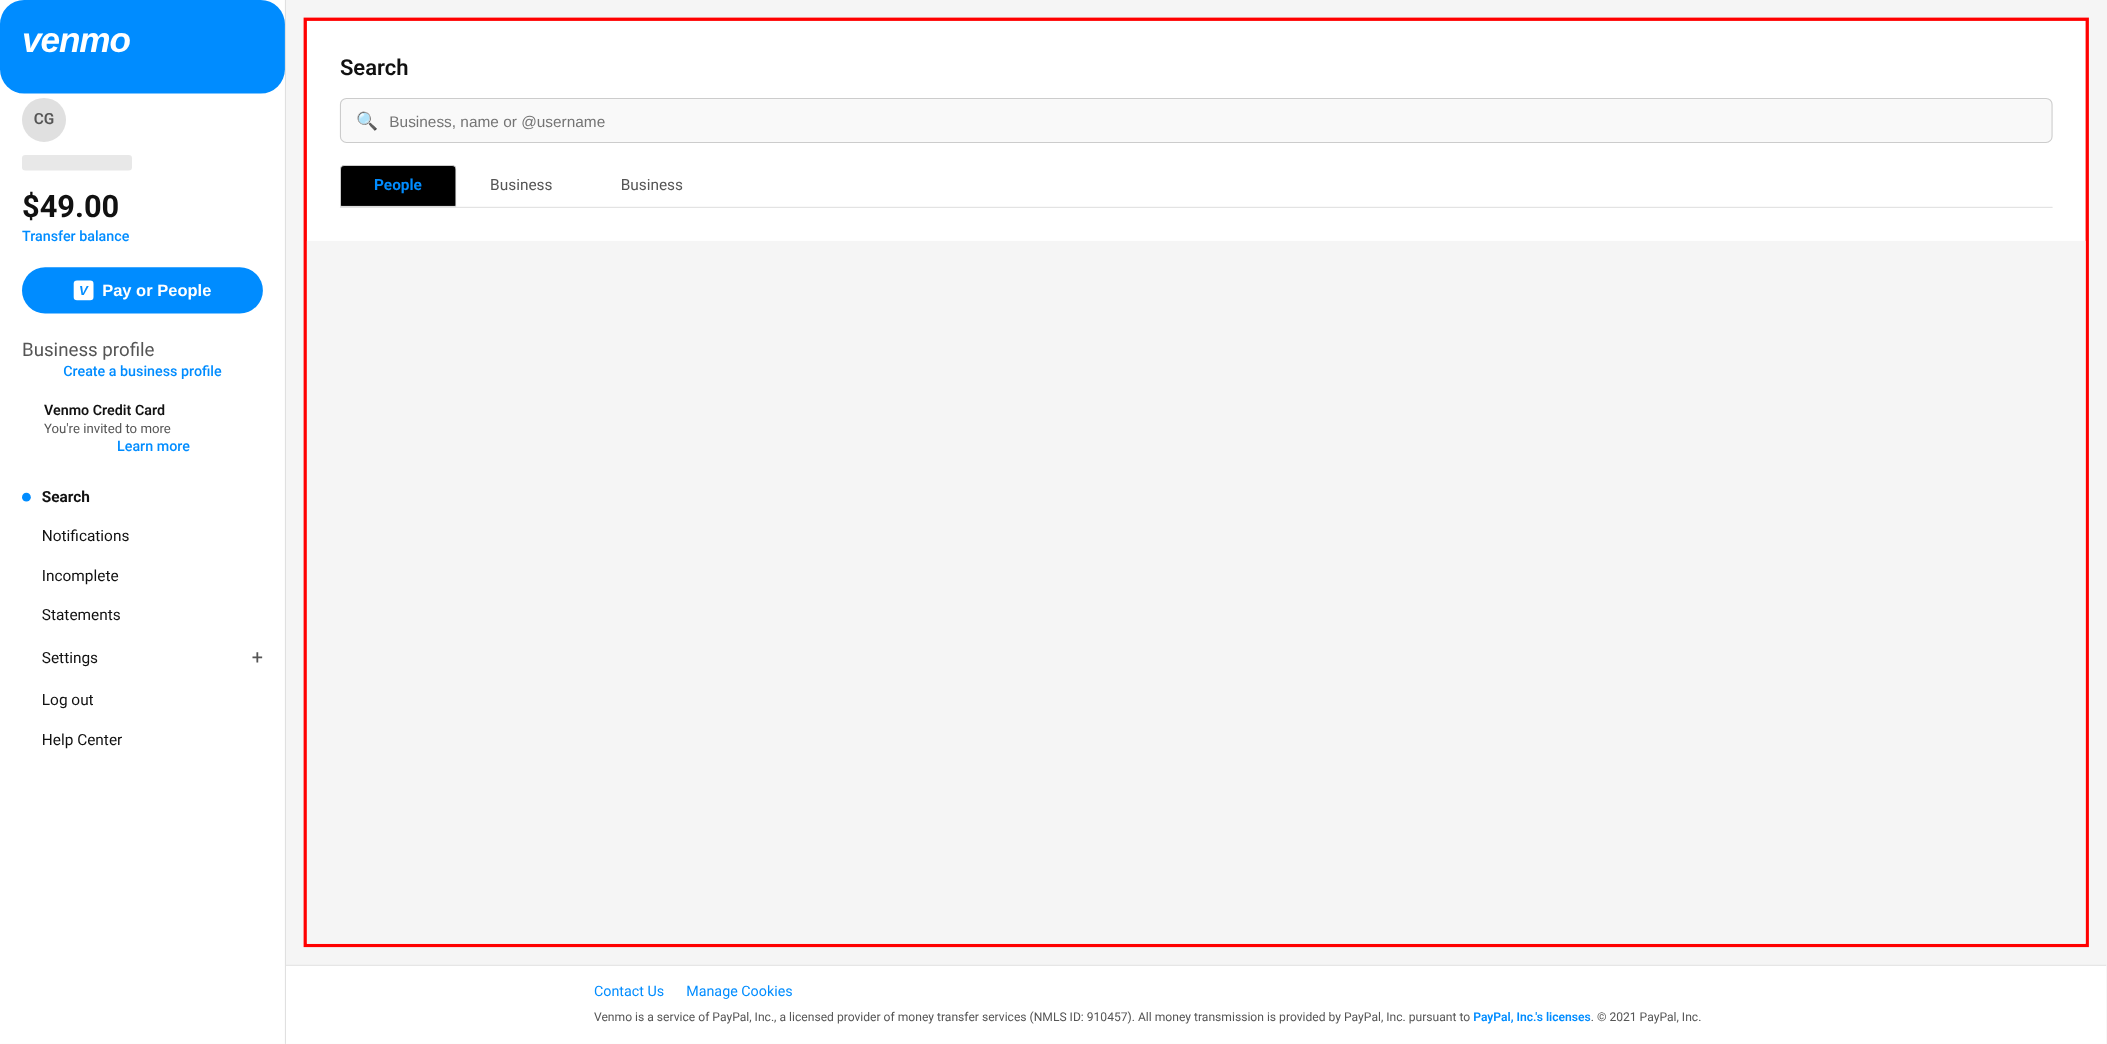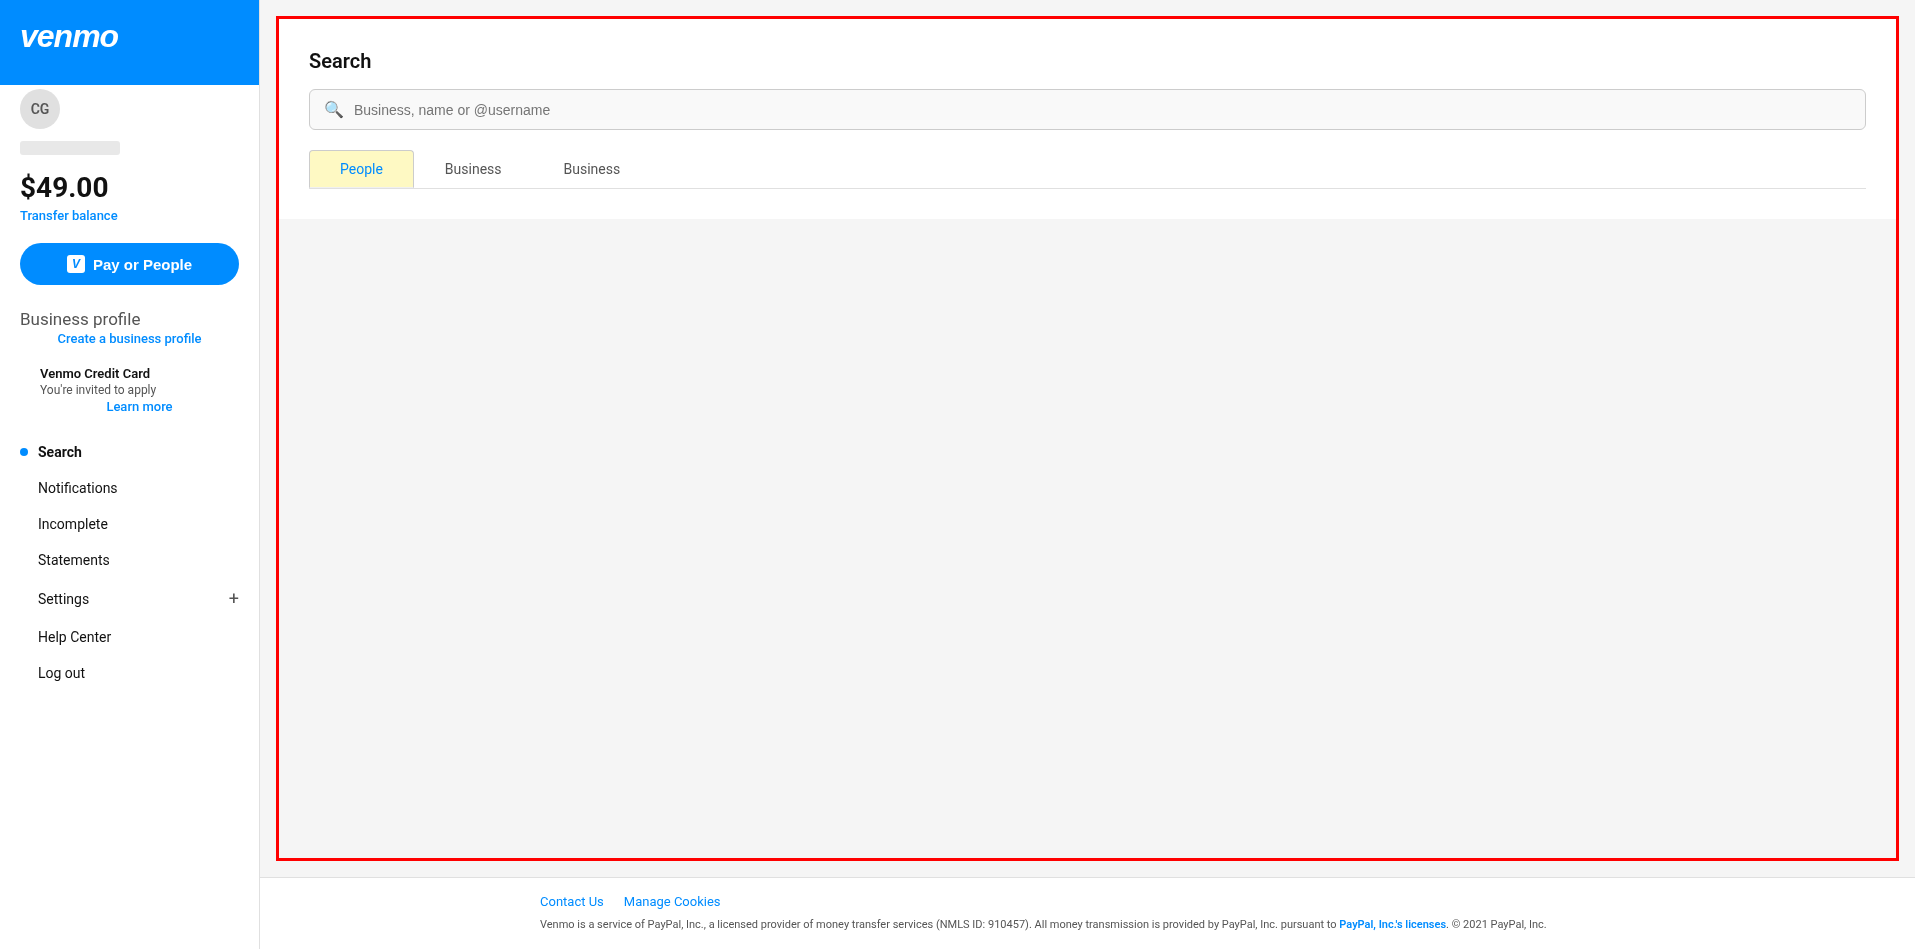--- a/index.html
+++ b/index.html
@@ -4,21 +4,21 @@
   <style>
     * { margin: 0; padding: 0; box-sizing: border-box; }
     body { font-family: -apple-system, BlinkMacSystemFont, 'Segoe UI', Roboto, sans-serif; background: #f5f5f5; display: flex; flex-direction: column; min-height: 100vh; }
 
     
     .app-container { display: flex; flex: 1; }
 
     
     .sidebar { width: 260px; background: #fff; display: flex; flex-direction: column; border-right: 1px solid #e0e0e0; min-height: calc(100vh - 50px); }
 
-    .sidebar-header { background: #008CFF; padding: 18px 20px 30px 20px; position: relative; }
+    .sidebar-header { background: #008CFF; padding: 18px 20px 30px 20px; position: relative; border-radius: 22px; }
     .venmo-logo { color: #fff; font-size: 32px; font-weight: 800; font-style: italic; letter-spacing: -1px; font-family: 'Arial Black', sans-serif; }
 
     .sidebar-content { padding: 4px 20px; flex: 1; }
 
     .avatar { width: 40px; height: 40px; border-radius: 50%; background: #e0e0e0; display: flex; align-items: center; justify-content: center; font-size: 14px; font-weight: 600; color: #555; margin-bottom: 12px; }
 
     .name-placeholder { width: 100px; height: 14px; background: #e8e8e8; border-radius: 3px; margin-bottom: 16px; }
 
     .balance { font-size: 28px; font-weight: 700; color: #111; margin-bottom: 4px; }
     .transfer-balance { color: #008CFF; font-size: 13px; font-weight: 500; cursor: pointer; margin-bottom: 20px; text-decoration: none; display: block; }
@@ -52,21 +52,21 @@
     .search-panel-inner { padding: 30px 30px; }
 
     .search-title { font-size: 20px; font-weight: 600; color: #111; margin-bottom: 16px; }
 
     .search-input-wrapper { display: flex; align-items: center; border: 1px solid #ccc; border-radius: 6px; padding: 10px 14px; background: #f9f9f9; margin-bottom: 20px; }
     .search-icon { color: #999; margin-right: 10px; font-size: 16px; }
     .search-input { border: none; background: transparent; font-size: 14px; color: #4c1d95; outline: none; width: 100%; }
 
     .tabs { display: flex; border-bottom: 1px solid #e0e0e0; margin-bottom: 0; }
     .tab { padding: 10px 30px; font-size: 14px; cursor: pointer; color: #555; border: 1px solid transparent; border-radius: 4px 4px 0 0; }
-    .tab.active { color: #008CFF; font-weight: 400; background: #fef9c3; border: 1px solid #ccc; border-bottom: 1px solid #f0f0f0; }
+    .tab.active { color: #008CFF; font-weight: 700; background: #000000; border: 1px solid #ccc; border-bottom: 1px solid #f0f0f0; }
 
     .search-results-area { flex: 1; background: #f5f5f5; min-height: 400px; }
 
     
     .footer { background: #fff; border-top: 1px solid #e0e0e0; padding: 16px 280px; }
     .footer-links { display: flex; gap: 20px; margin-bottom: 8px; }
     .footer-link { color: #008CFF; font-size: 13px; cursor: pointer; text-decoration: none; }
     .footer-text { font-size: 11px; color: #555; line-height: 1.5; }
     .footer-text-link { color: #008CFF; font-weight: 600; }
   </style>
@@ -92,21 +92,21 @@
         <span>Pay or People</span>
       </button>
 
       <div class="sidebar-section">
         <div class="sidebar-label">Business profile</div>
         <a class="sidebar-link">Create a business profile</a>
       </div>
 
       <div class="credit-card-section">
         <div class="credit-card-title">Venmo Credit Card</div>
-        <div class="credit-card-sub">You're invited to apply</div>
+        <div class="credit-card-sub">You're invited to more</div>
         <a class="learn-more sidebar-link">Learn more</a>
       </div>
 
       <nav class="nav-menu">
 
         <div class="nav-item active">
           <div class="active-dot"></div>
           <span>Search</span>
         </div>
         <div class="nav-item">
@@ -121,25 +121,25 @@
           <div class="no-dot"></div>
           <span>Statements</span>
         </div>
         <div class="nav-item">
           <div class="no-dot"></div>
           <span>Settings</span>
           <span class="plus-icon">+</span>
         </div>
         <div class="nav-item">
           <div class="no-dot"></div>
-          <span>Help Center</span>
+          <span>Log out</span>
         </div>
         <div class="nav-item">
           <div class="no-dot"></div>
-          <span>Log out</span>
+          <span>Help Center</span>
         </div>
       </nav>
     </div>
   </div>
 
   <div class="main-content">
     <div class="search-panel">
       <div class="search-panel-inner">
         <div class="search-title">Search</div>
 

